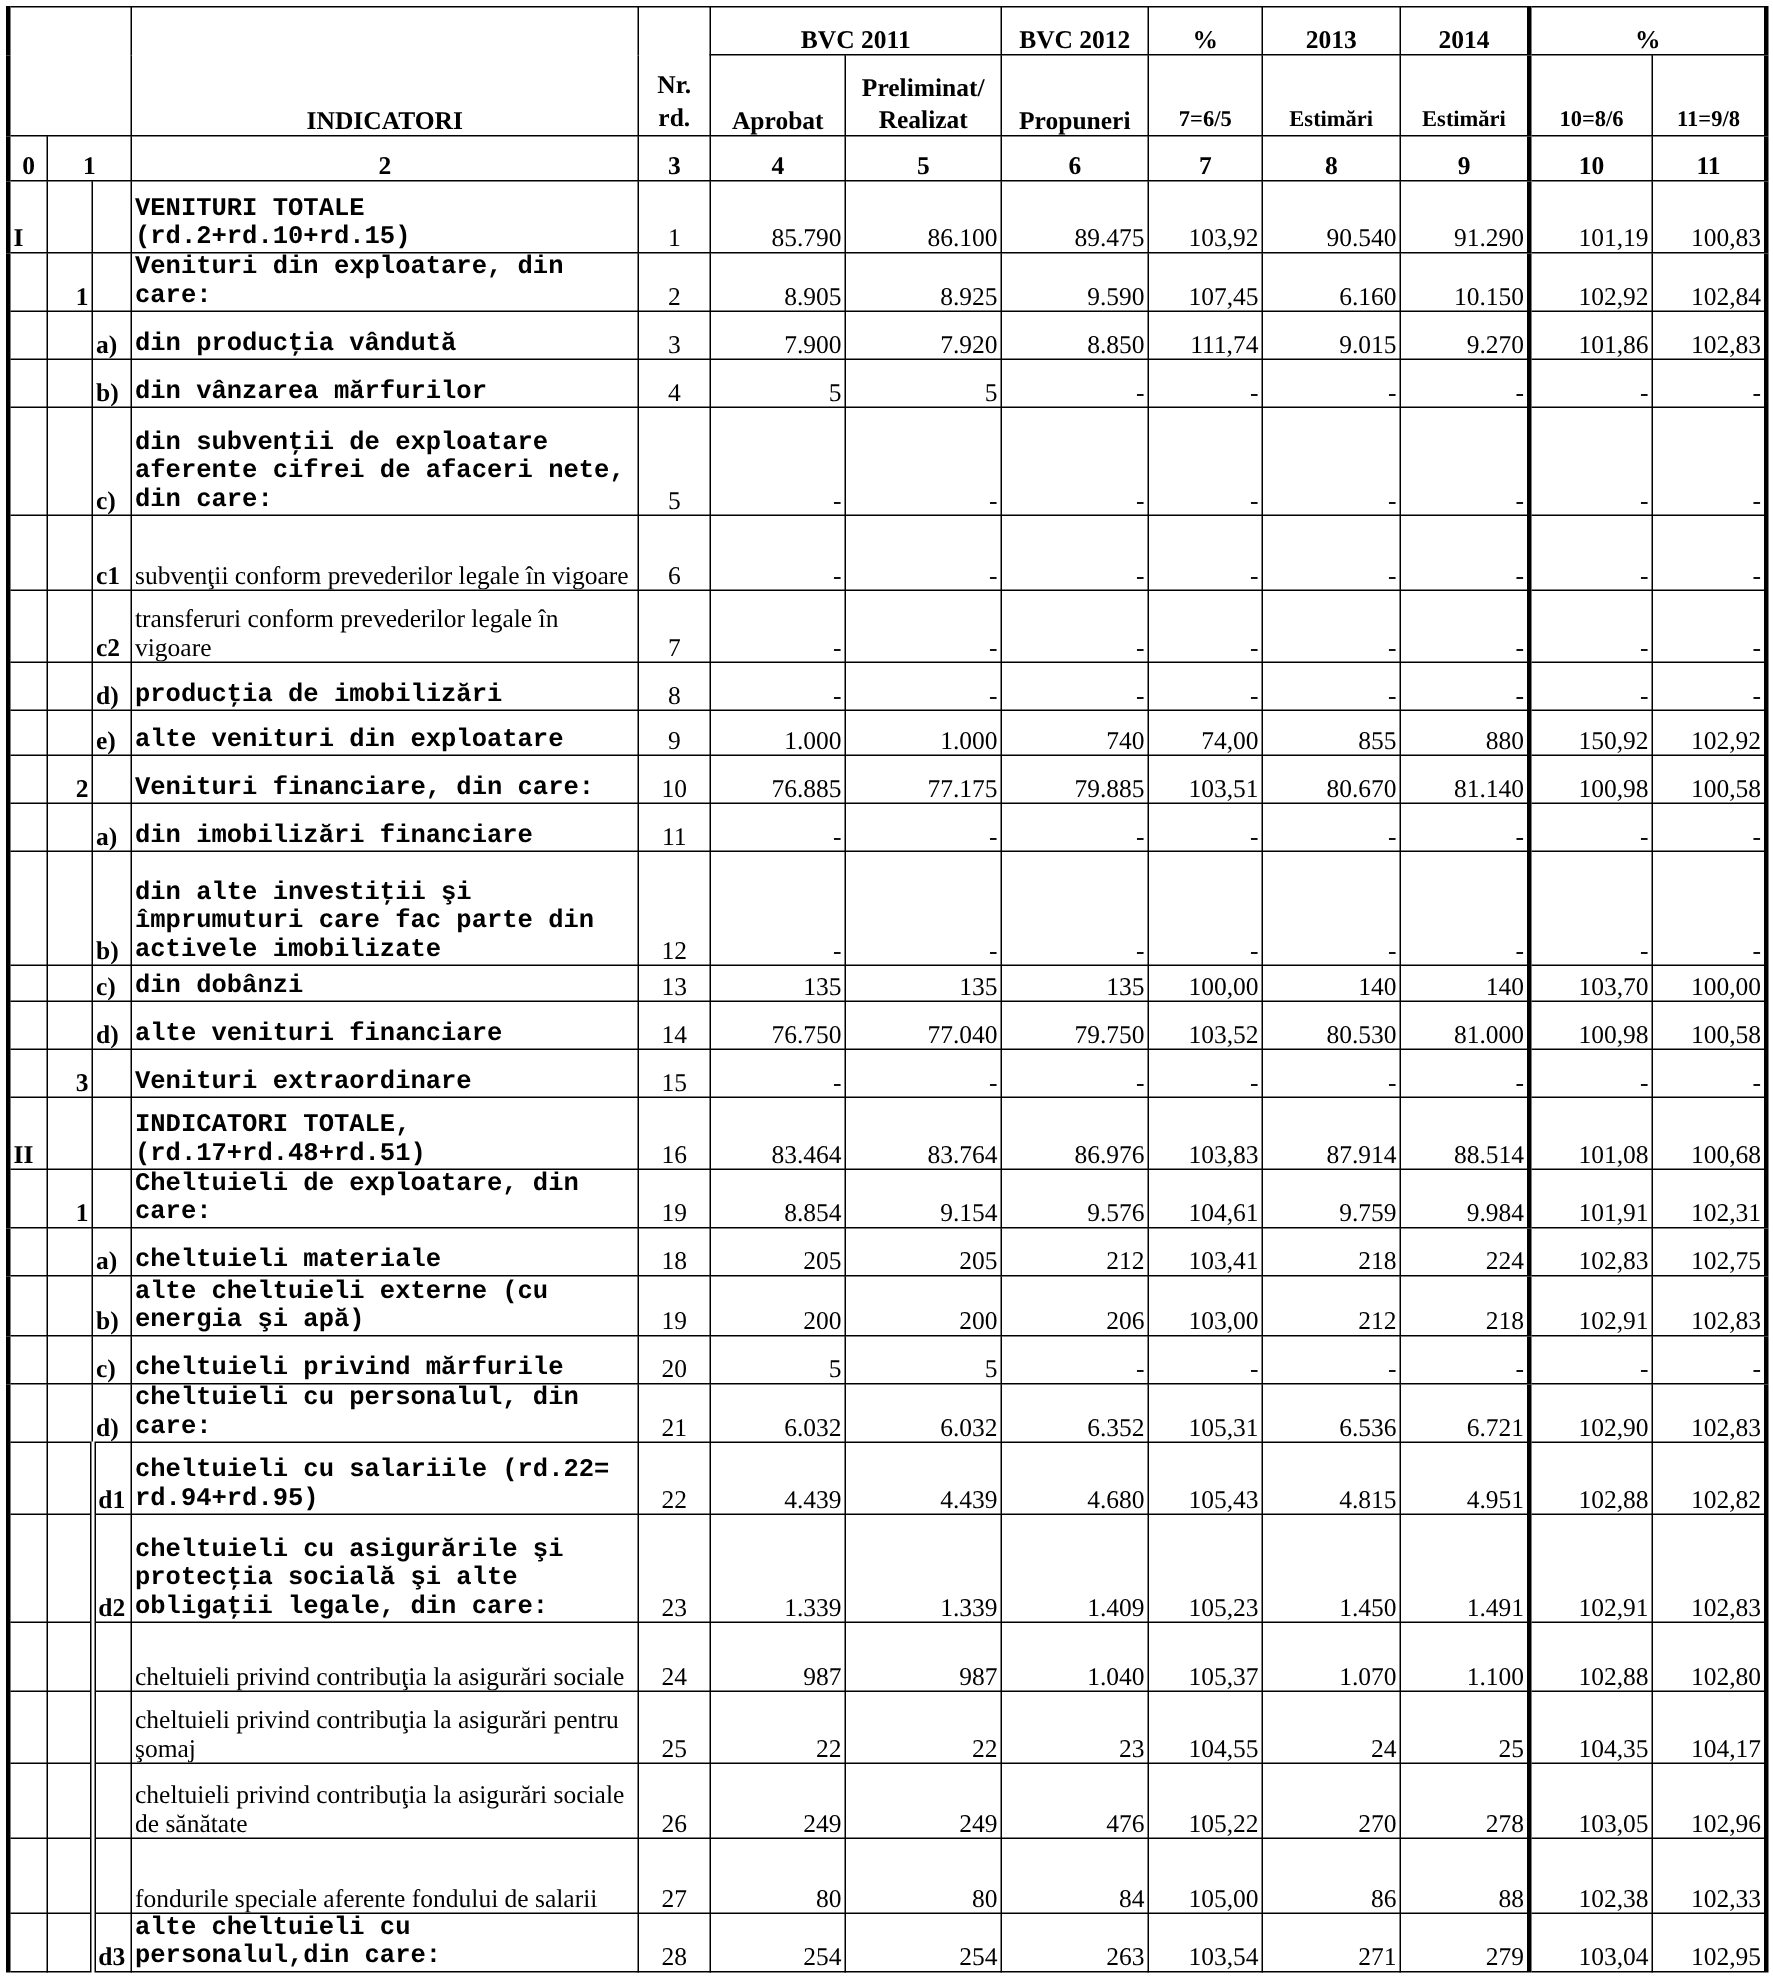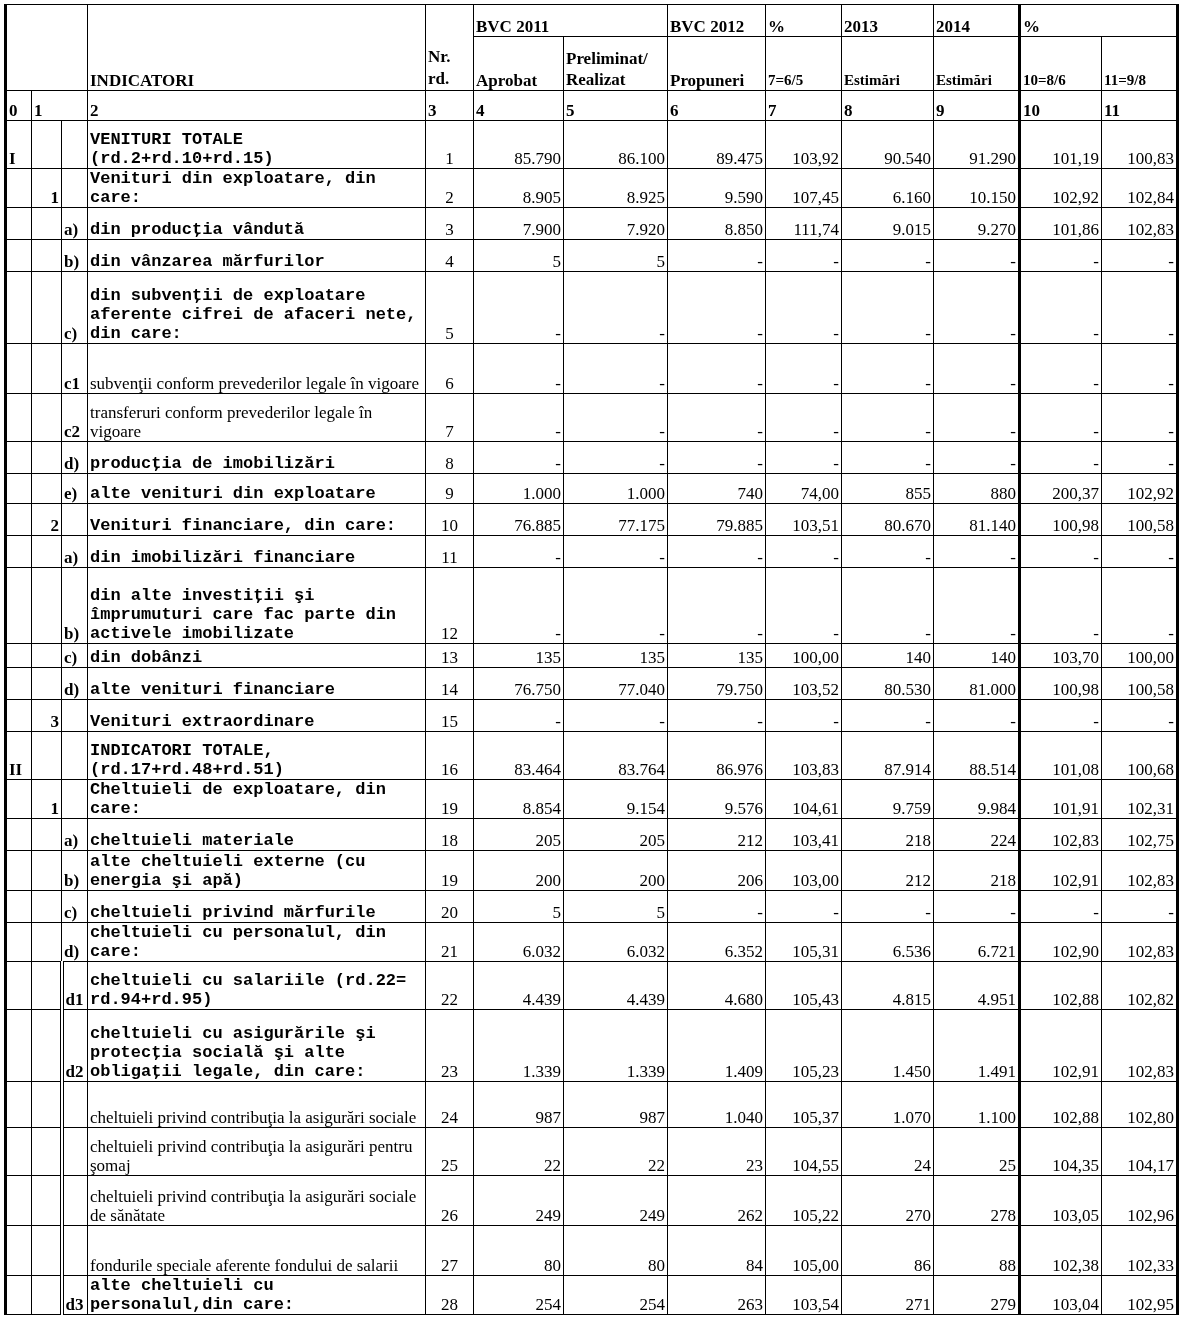--- a/index.html
+++ b/index.html
@@ -1,21 +1,21 @@
 <!DOCTYPE html>
 <html><head>
 <meta charset="utf-8">
 <style>
   html, body { margin:0; padding:0; background:#ffffff; }
   body { width:1182px; height:1322px; position:relative; overflow:hidden;
          font-family:"Liberation Serif", serif; color:#000; }
   table.sheet { position:absolute; left:4px; top:4px; border-collapse:collapse; table-layout:fixed; }
   table.sheet td { border:1.5px solid #000; padding:0 2px; font-size:17px; line-height:19px;
                    vertical-align:bottom; overflow:hidden; }
-  .hdr td { font-weight:bold; vertical-align:middle; }
+  .hdr td { font-weight:bold; text-align:center; vertical-align:middle; }
   .num { text-align:right; }
   .ctr { text-align:center; }
   .b { font-weight:bold;font-family:Liberation Mono, monospace; }
   .thick-top td { border-top:3px solid #000; }
   .outer-left { border-left:3px solid #000 !important; }
   .outer-right { border-right:3px solid #000 !important; }
   .sep-right { border-right:3px solid #000 !important; }
   .dbl-left { border-left:4px double #000 !important; }
   .lbl { font-weight:bold; font-size:17px; }
 </style>
@@ -199,21 +199,21 @@
         <td class="lbl num"></td>
         <td class="lbl">e)</td>
         <td class="b">alte venituri din exploatare</td>
         <td class="ctr">9</td>
         <td class="num">1.000</td>
         <td class="num">1.000</td>
         <td class="num">740</td>
         <td class="num">74,00</td>
         <td class="num">855</td>
         <td class="num sep-right">880</td>
-        <td class="num">200,37</td>
+        <td class="num">150,92</td>
         <td class="num outer-right">102,92</td>
       </tr>
       <tr style="height: 32px;">
         <td class="outer-left lbl"></td>
         <td class="lbl num">2</td>
         <td class="lbl"></td>
         <td class="b">Venituri financiare, din care:</td>
         <td class="ctr">10</td>
         <td class="num">76.885</td>
         <td class="num">77.175</td>
@@ -450,21 +450,21 @@
         <td class="num outer-right">104,17</td>
       </tr>
       <tr style="height: 50px;">
         <td class="outer-left lbl"></td>
         <td class="lbl num"></td>
         <td class="lbl dbl-left"></td>
         <td>cheltuieli privind contribuţia la asigurări sociale de sănătate</td>
         <td class="ctr">26</td>
         <td class="num">249</td>
         <td class="num">249</td>
-        <td class="num">262</td>
+        <td class="num">476</td>
         <td class="num">105,22</td>
         <td class="num">270</td>
         <td class="num sep-right">278</td>
         <td class="num">103,05</td>
         <td class="num outer-right">102,96</td>
       </tr>
       <tr style="height: 50px;">
         <td class="outer-left lbl"></td>
         <td class="lbl num"></td>
         <td class="lbl dbl-left"></td>

